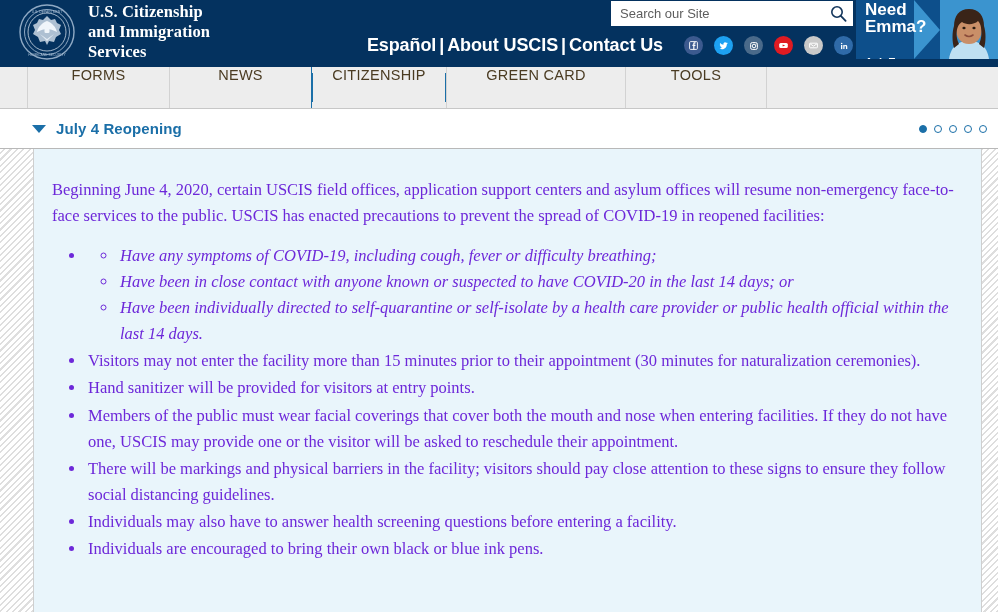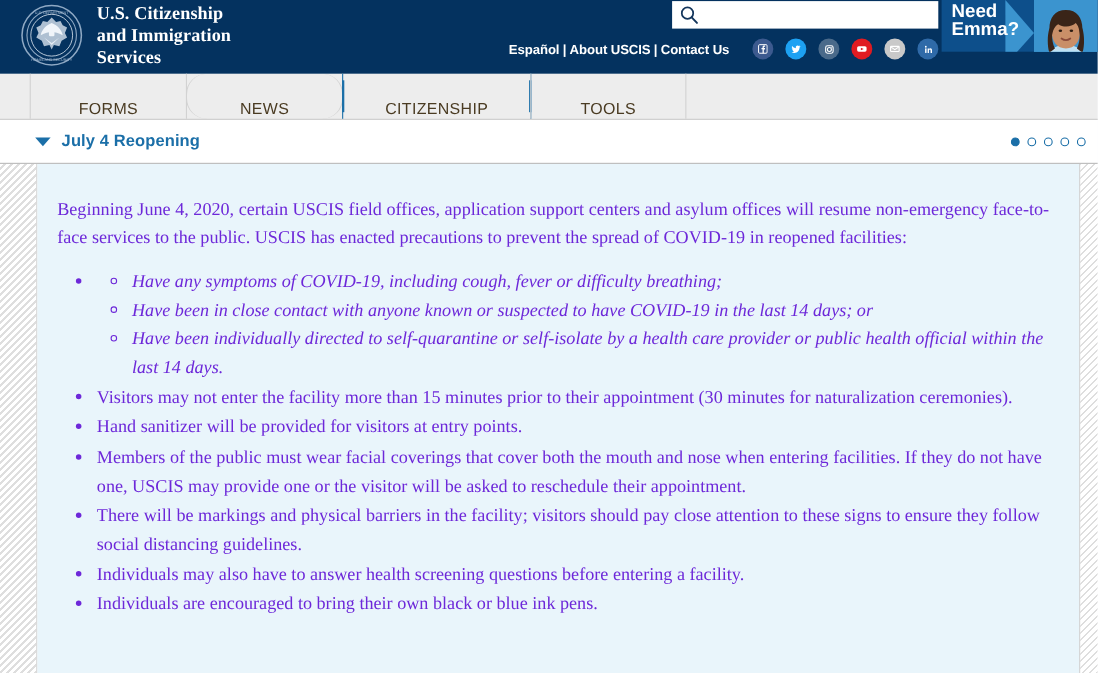--- a/index.html
+++ b/index.html
@@ -79,21 +79,21 @@
   .utility {
     position: absolute;
     right: 145px;
     top: 35px;
     display: flex;
     align-items: center;
     white-space: nowrap;
   }
   .util-links {
     color: #ffffff;
-    font-size: 12px;
+    font-size: 18px;
     font-weight: bold;
     letter-spacing: -0.1px;
   }
   .util-links a { color: #ffffff; text-decoration: none; }
   .util-sep { margin: 0 3px; color: #ffffff; }
   .social { display: flex; align-items: center; margin-left: 10px; }
   .soc {
     width: 19px; height: 19px;
     border-radius: 50%;
     margin-left: 11px;
@@ -107,21 +107,21 @@
   .soc-yt { background: #e01b22; }
   .soc-em { background: #c9c9c9; }
   .soc-li { background: #2f6aa8; }
   .soc svg { display: block; }
 
   .emma {
     position: absolute;
     right: 0px;
     top: 0px;
     width: 142px;
-    height: 47px;
+    height: 59px;
     background: #0d4f8b;
     overflow: hidden;
     cursor: pointer;
   }
   .emma-chev {
     position: absolute;
     left: 58px; top: 0;
     width: 0; height: 0;
     border-top: 30px solid transparent;
     border-bottom: 29px solid transparent;
@@ -148,21 +148,21 @@
     height: 42px;
     background: #ededed;
     border-bottom: 1px solid #c7c7c7;
     display: flex;
     align-items: stretch;
     padding-left: 28px;
     box-sizing: border-box;
   }
   .nav-item {
     display: flex;
-    align-items: flex-end;
+    align-items: flex-start;
     justify-content: center;
     color: #4a3b22;
     font-size: 14.5px;
     letter-spacing: 0.3px;
     cursor: pointer;
     position: relative;
     box-sizing: border-box;
     border-left: 1px solid #d2d2d2;
     border-right: 1px solid #d2d2d2;
     margin-left: -1px;
@@ -172,22 +172,22 @@
   .nav-item.active-div::after {
     content: "";
     position: absolute;
     top: 6px; bottom: 6px;
     width: 2px;
     background: #1b6fa8;
   }
   .nav-item.active-div::before { left: -1px; }
   .nav-item.active-div::after { right: -1px; }
   .nav-forms { width: 143px; }
-  .nav-news { width: 143px; border-radius: 19px; }
-  .nav-citizenship { width: 172px; }
+  .nav-news { width: 143px; }
+  .nav-citizenship { width: 136px; }
   .nav-greencard { width: 180px; }
   .nav-tools { width: 142px; }
   .nav-legal { width: 210px; border-right-color: transparent; }
 
   
   .alert-bar {
     height: 39px;
     background: #ffffff;
     display: flex;
     align-items: center;
@@ -309,20 +309,21 @@
       </g>
     </svg>
     <div class="brand-text">
       <span>U.S. Citizenship</span>
       <span>and Immigration</span>
       <span>Services</span>
     </div>
   </div>
 
   <div class="search-wrap">
+    <input class="search-input" type="text" placeholder="Search our Site" style="">
     <button class="search-btn">
       <svg width="17" height="17" viewBox="0 0 17 17">
         <circle cx="7" cy="7" r="5.2" fill="none" stroke="#14365c" stroke-width="1.6"></circle>
         <line x1="10.8" y1="10.8" x2="15.6" y2="15.8" stroke="#14365c" stroke-width="1.8" stroke-linecap="round"></line>
       </svg>
     </button>
   </div>
 
   <div class="utility">
     <div class="util-links"><a>Español</a><span class="util-sep">|</span><a>About USCIS</a><span class="util-sep">|</span><a>Contact Us</a></div>
@@ -394,20 +395,23 @@
 <nav class="nav">
   <div class="nav-item nav-forms">
     <span>FORMS</span>
   </div>
   <div class="nav-item nav-news">
     <span>NEWS</span>
   </div>
   <div class="nav-item nav-citizenship active-div">
     <span>CITIZENSHIP</span>
   </div>
+  <div class="nav-item nav-greencard">
+    <span>GREEN CARD</span>
+  </div>
   <div class="nav-item nav-tools">
     <span>TOOLS</span>
   </div>
 </nav>
 
 <div class="alert-bar">
   <div class="alert-caret"></div>
   <div class="alert-title">July 4 Reopening</div>
   <div class="dots">
     <span class="dot filled"></span>
@@ -424,21 +428,21 @@
 
   <div class="alert-panel">
     <div class="body-text">
 
       <p>Beginning June 4, 2020, certain USCIS field offices, application support centers and asylum offices will resume non-emergency face-to-face services to the public. USCIS has enacted precautions to prevent the spread of COVID-19 in reopened facilities:</p>
 
       <ul class="lvl1">
         <li>
           <ul class="lvl2">
             <li>Have any symptoms of COVID-19, including cough, fever or difficulty breathing;</li>
-            <li>Have been in close contact with anyone known or suspected to have COVID-19 in the last 14 days; or</li>
+            <li>Have been in close contact with anyone known or suspected to have COVID-20 in the last 14 days; or</li>
             <li>Have been individually directed to self-quarantine or self-isolate by a health care provider or public health official within the last 14 days.</li>
           </ul>
         </li>
         <li>Visitors may not enter the facility more than 15 minutes prior to their appointment (30 minutes for naturalization ceremonies).</li>
         <li>Hand sanitizer will be provided for visitors at entry points.</li>
         <li>Members of the public must wear facial coverings that cover both the mouth and nose when entering facilities. If they do not have one, USCIS may provide one or the visitor will be asked to reschedule their appointment.</li>
         <li>There will be markings and physical barriers in the facility; visitors should pay close attention to these signs to ensure they follow social distancing guidelines.</li>
         <li>Individuals may also have to answer health screening questions before entering a facility.</li>
         <li>Individuals are encouraged to bring their own black or blue ink pens.</li>
       </ul>

